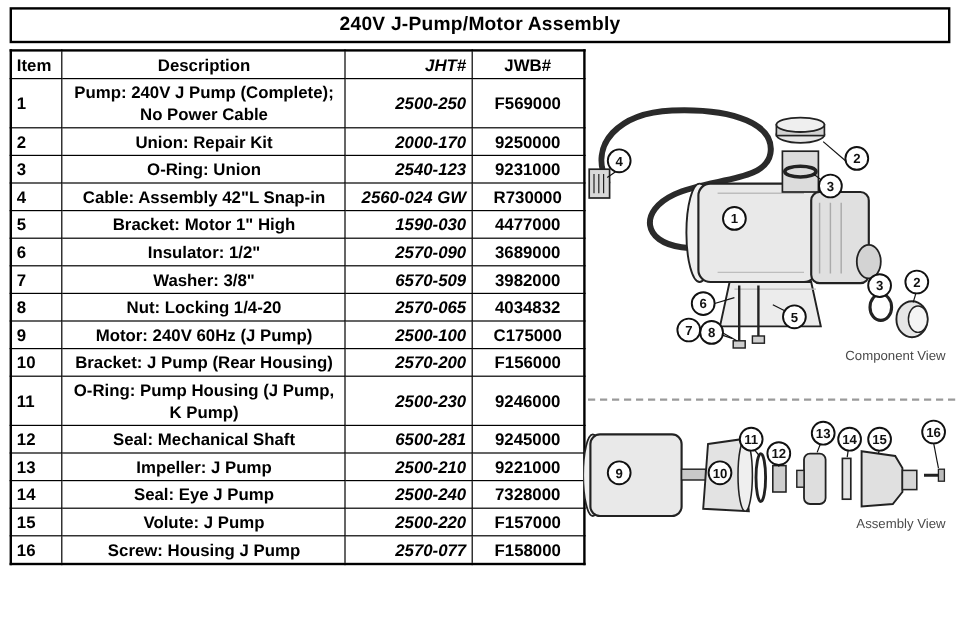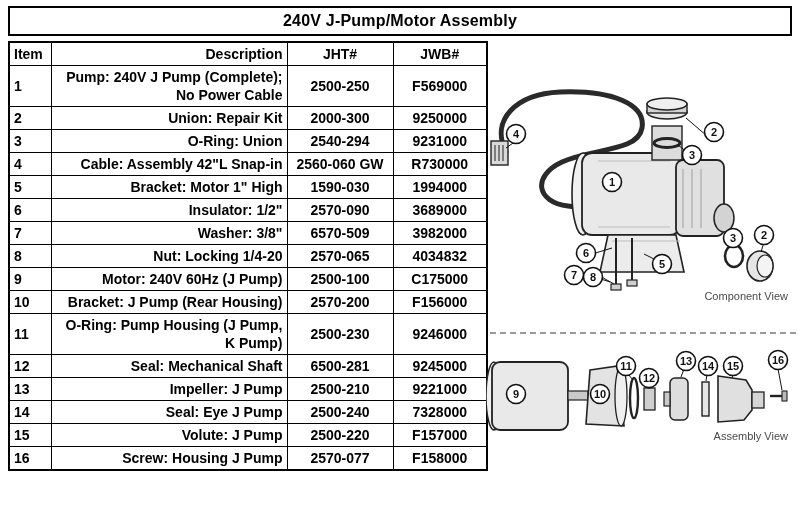--- a/index.html
+++ b/index.html
@@ -16,22 +16,22 @@
   .parts-table {
     position:absolute; left:8px; top:41px; width:478px;
     border-collapse:collapse; table-layout:fixed;
     border:2px solid #000;
   }
   .parts-table th, .parts-table td {
     border:1.5px solid #000; font-size:14px; font-weight:bold;
     line-height:18px; padding:2px 4px; color:#000; overflow:hidden;
   }
   .c-item { text-align:left; }
-  .c-desc { text-align:right; padding-left:6px !important; }
-  .c-jht  { text-align:center; }
+  .c-desc { text-align:center; padding-left:6px !important; }
+  .c-jht  { text-align:right;font-style:italic; }
   .c-jwb  { text-align:center; }
 
   .right-panel { position:absolute; left:486px; top:40px; width:314px; height:479px; }
   .svg-comp { position:absolute; left:0; top:2px; }
   .svg-asm  { position:absolute; left:0; top:300px; }
   .divider  { position:absolute; left:4px; top:292px; width:306px; border-top:2px dashed #9a9a9a; }
 
   .cable { fill:none; stroke:#2a2a2a; stroke-width:5; stroke-linecap:round; }
   .co  { fill:#fff; stroke:#111; stroke-width:1.6; }
   .cot { font-family:"Liberation Sans", sans-serif; font-size:11px; font-weight:bold; fill:#111; }
@@ -63,40 +63,40 @@
     <tbody>
       <tr>
         <td class="c-item">1</td>
         <td class="c-desc">Pump: 240V J Pump (Complete); No Power Cable</td>
         <td class="c-jht">2500-250</td>
         <td class="c-jwb">F569000</td>
       </tr>
       <tr>
         <td class="c-item">2</td>
         <td class="c-desc">Union: Repair Kit</td>
-        <td class="c-jht">2000-300</td>
+        <td class="c-jht">2000-170</td>
         <td class="c-jwb">9250000</td>
       </tr>
       <tr>
         <td class="c-item">3</td>
         <td class="c-desc">O-Ring: Union</td>
-        <td class="c-jht">2540-294</td>
+        <td class="c-jht">2540-123</td>
         <td class="c-jwb">9231000</td>
       </tr>
       <tr>
         <td class="c-item">4</td>
         <td class="c-desc">Cable: Assembly 42"L Snap-in</td>
-        <td class="c-jht">2560-060 GW</td>
+        <td class="c-jht">2560-024 GW</td>
         <td class="c-jwb">R730000</td>
       </tr>
       <tr>
         <td class="c-item">5</td>
         <td class="c-desc">Bracket: Motor 1" High</td>
         <td class="c-jht">1590-030</td>
-        <td class="c-jwb">1994000</td>
+        <td class="c-jwb">4477000</td>
       </tr>
       <tr>
         <td class="c-item">6</td>
         <td class="c-desc">Insulator: 1/2"</td>
         <td class="c-jht">2570-090</td>
         <td class="c-jwb">3689000</td>
       </tr>
       <tr>
         <td class="c-item">7</td>
         <td class="c-desc">Washer: 3/8"</td>

